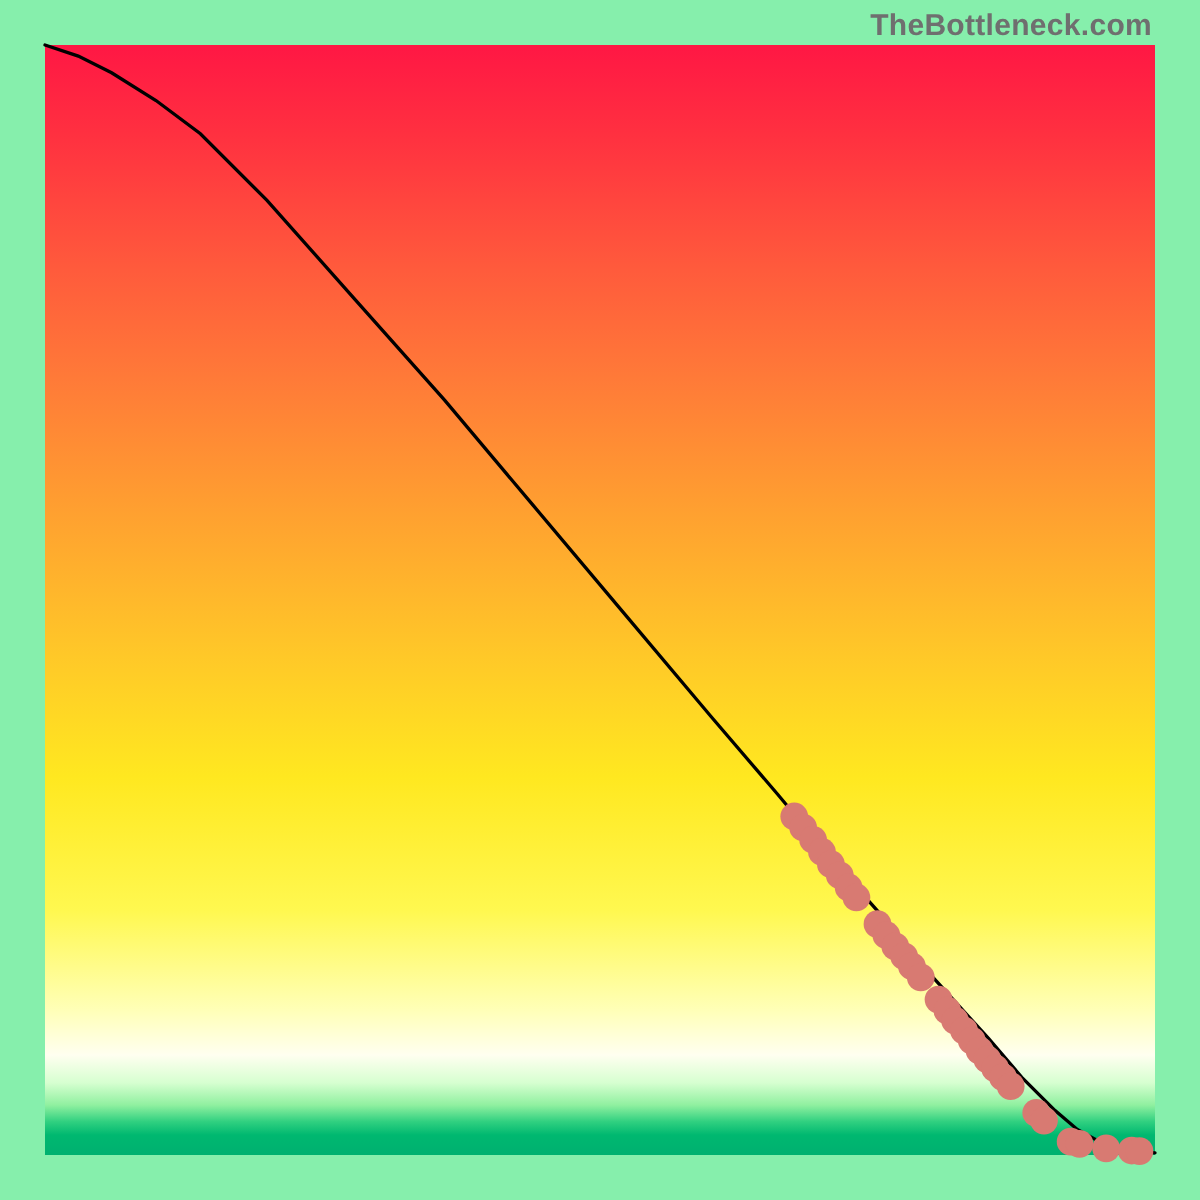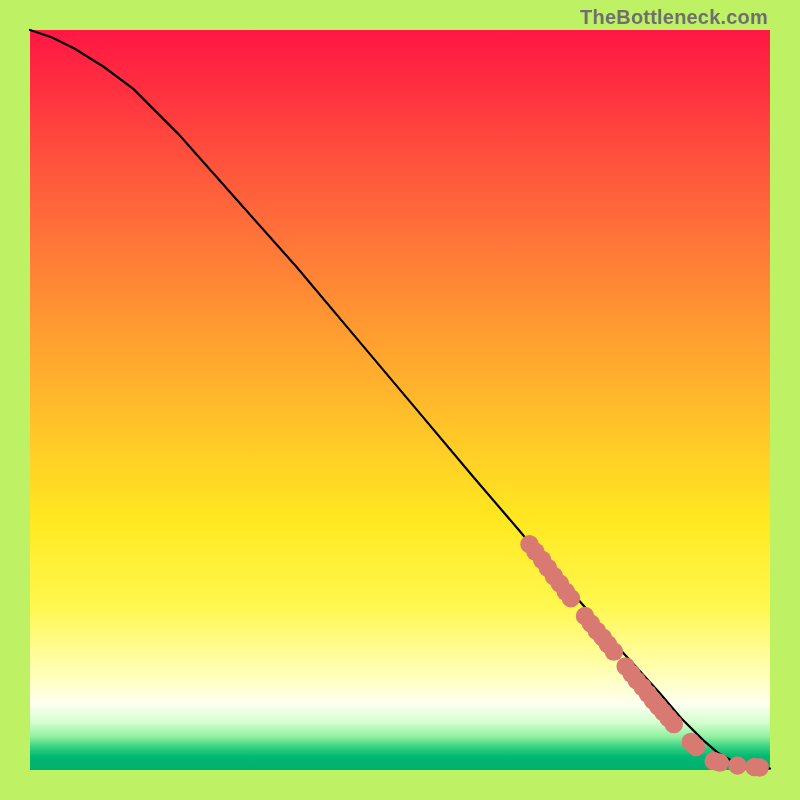--- a/index.html
+++ b/index.html
@@ -7,21 +7,21 @@
     padding: 0;
     width: 800px;
     height: 800px;
     background: #000;
     overflow: hidden;
   }
   .canvas {
     position: relative;
     width: 800px;
     height: 800px;
-    background: #bef264;
+    background: #86efac;
   }
   .plot {
     position: absolute;
     left: 30px;
     top: 30px;
     width: 740px;
     height: 740px;
     
     background: linear-gradient(to bottom,
       #ff1744 0%,      

